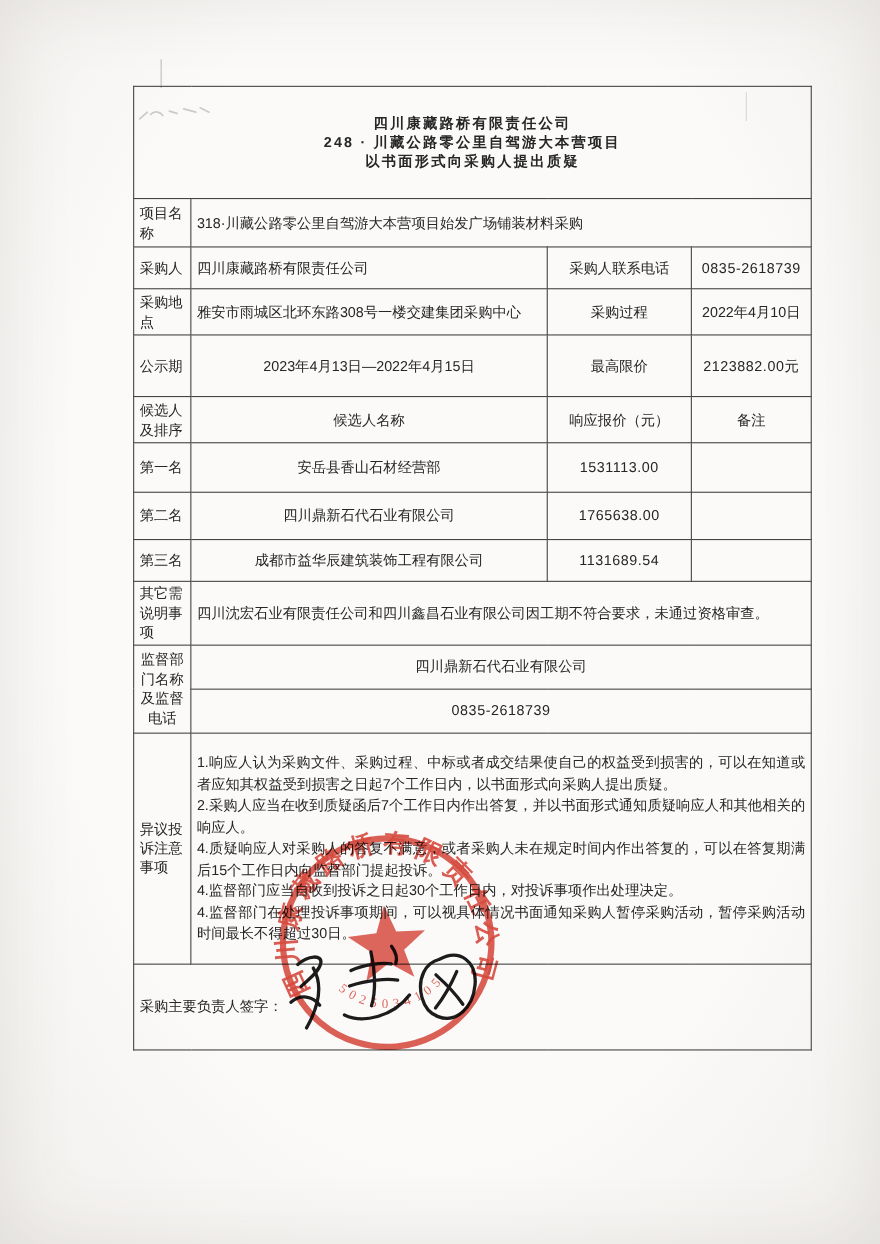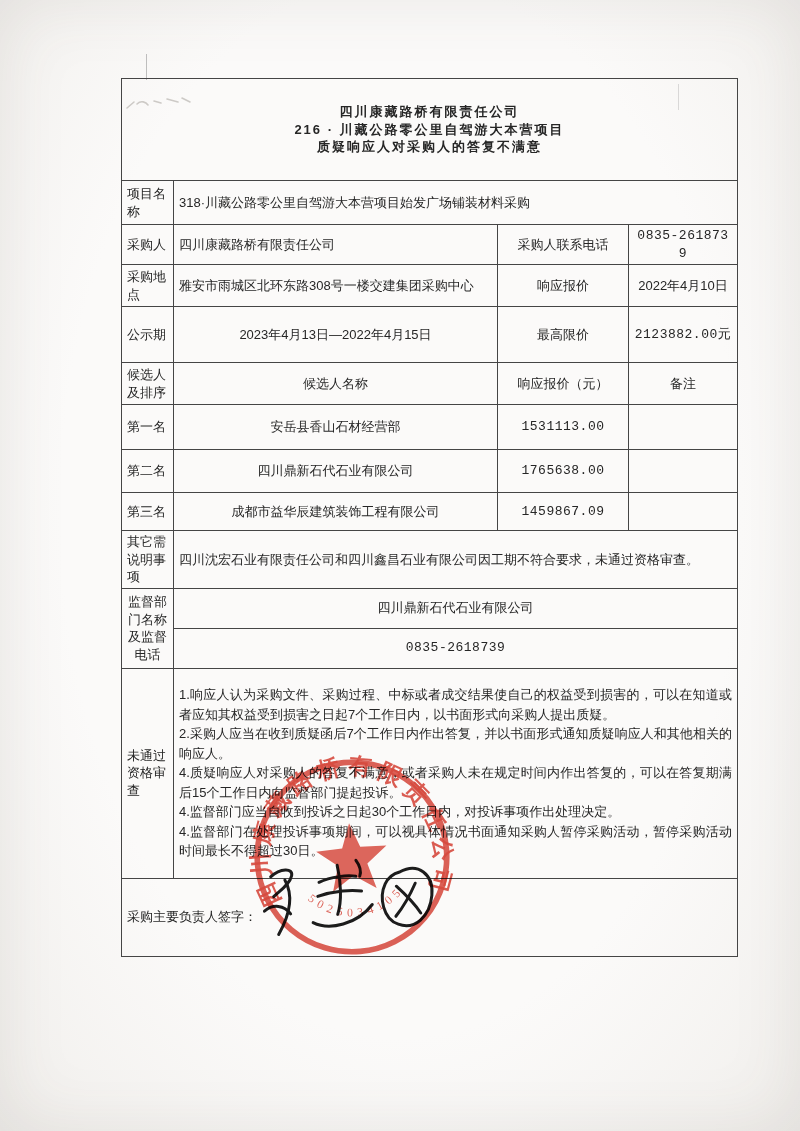--- a/index.html
+++ b/index.html
@@ -30,21 +30,21 @@
     line-height:1.35;
     word-break:break-all;
   }
   .title-cell {
     text-align:center; font-weight:bold; font-size:17px;
     letter-spacing:2px; line-height:1.65; color:#1d1d1d;
     position:relative;
   }
   .lbl { text-align:left; }
   .c   { text-align:center; }
-  .num { font-family:Liberation Mono, monospace; letter-spacing:.5px; }
+  .num { font-family:Liberation Sans, sans-serif; letter-spacing:.5px; }
   .notice-cell { padding:8px 10px; }
   .notice-cell .item { line-height:1.5; text-align:justify; }
   .sign-cell { font-size:13.5px; padding-left:8px; }
   .artifact { position:absolute; background:#8e8e8e; }
   .pencil { position:absolute; left:124px; top:92px; opacity:.45; }
   .stamp-wrap {
     position:absolute; left:249px; top:754px; width:206px; height:206px;
     mix-blend-mode:multiply; opacity:.9; pointer-events:none;
     transform:rotate(-5deg);
   }
@@ -69,41 +69,41 @@
       <col style="width:52px">
         <col style="width:324px">
         <col style="width:131px">
         <col style="width:109px">
     </colgroup>
 
     <tbody>
         <tr>
       <td colspan="4" class="title-cell" style="height:102px;">
         <div>四川康藏路桥有限责任公司</div>
-        <div>216 · 川藏公路零公里自驾游大本营项目</div>
-        <div>质疑响应人对采购人的答复不满意</div>
+        <div>248 · 川藏公路零公里自驾游大本营项目</div>
+        <div>以书面形式向采购人提出质疑</div>
       </td>
     </tr>
 
     <tr style="height:44px;margin-left:42px;">
       <td class="lbl">项目名称</td>
       <td colspan="3" class="lbl">318·川藏公路零公里自驾游大本营项目始发广场铺装材料采购</td>
     </tr>
 
     <tr style="height:38px;">
       <td class="lbl">采购人</td>
       <td class="lbl">四川康藏路桥有限责任公司</td>
       <td class="c">采购人联系电话</td>
       <td class="c num">0835-2618739</td>
     </tr>
 
     <tr style="height:42px;">
       <td class="lbl">采购地点</td>
       <td class="lbl">雅安市雨城区北环东路308号一楼交建集团采购中心</td>
-      <td class="c">响应报价</td>
+      <td class="c">采购过程</td>
       <td class="c">2022年4月10日</td>
     </tr>
 
     <tr style="height:56px;">
       <td class="lbl">公示期</td>
       <td class="c">2023年4月13日—2022年4月15日</td>
       <td class="c">最高限价</td>
       <td class="c num">2123882.00元</td>
     </tr>
 
@@ -122,39 +122,39 @@
     </tr>
     <tr style="height:43px;">
       <td class="lbl">第二名</td>
       <td class="c">四川鼎新石代石业有限公司</td>
       <td class="c num">1765638.00</td>
       <td class="c"></td>
     </tr>
     <tr style="height:38px;">
       <td class="lbl">第三名</td>
       <td class="c">成都市益华辰建筑装饰工程有限公司</td>
-      <td class="c num">1459867.09</td>
+      <td class="c num">1131689.54</td>
       <td class="c"></td>
     </tr>
 
     <tr style="height:46px;">
       <td class="lbl">其它需说明事项</td>
       <td colspan="3" class="lbl">四川沈宏石业有限责任公司和四川鑫昌石业有限公司因工期不符合要求，未通过资格审查。</td>
     </tr>
 
     <tr style="height:40px;margin-top:28px;">
       <td rowspan="2" class="c">监督部门名称及监督电话</td>
       <td colspan="3" class="c">四川鼎新石代石业有限公司</td>
     </tr>
     <tr style="height:40px;">
       <td colspan="3" class="c num">0835-2618739</td>
     </tr>
 
     <tr style="height:210px;">
-      <td class="lbl">未通过资格审查</td>
+      <td class="lbl">异议投诉注意事项</td>
       <td colspan="3" class="notice-cell">
         <div class="item">1.响应人认为采购文件、采购过程、中标或者成交结果使自己的权益受到损害的，可以在知道或者应知其权益受到损害之日起7个工作日内，以书面形式向采购人提出质疑。</div>
         <div class="item">2.采购人应当在收到质疑函后7个工作日内作出答复，并以书面形式通知质疑响应人和其他相关的响应人。</div>
         <div class="item">4.质疑响应人对采购人的答复不满意，或者采购人未在规定时间内作出答复的，可以在答复期满后15个工作日内向监督部门提起投诉。</div>
         <div class="item">4.监督部门应当自收到投诉之日起30个工作日内，对投诉事项作出处理决定。</div>
         <div class="item">4.监督部门在处理投诉事项期间，可以视具体情况书面通知采购人暂停采购活动，暂停采购活动时间最长不得超过30日。</div>
       </td>
     </tr>
 
     <tr style="height:78px;">

